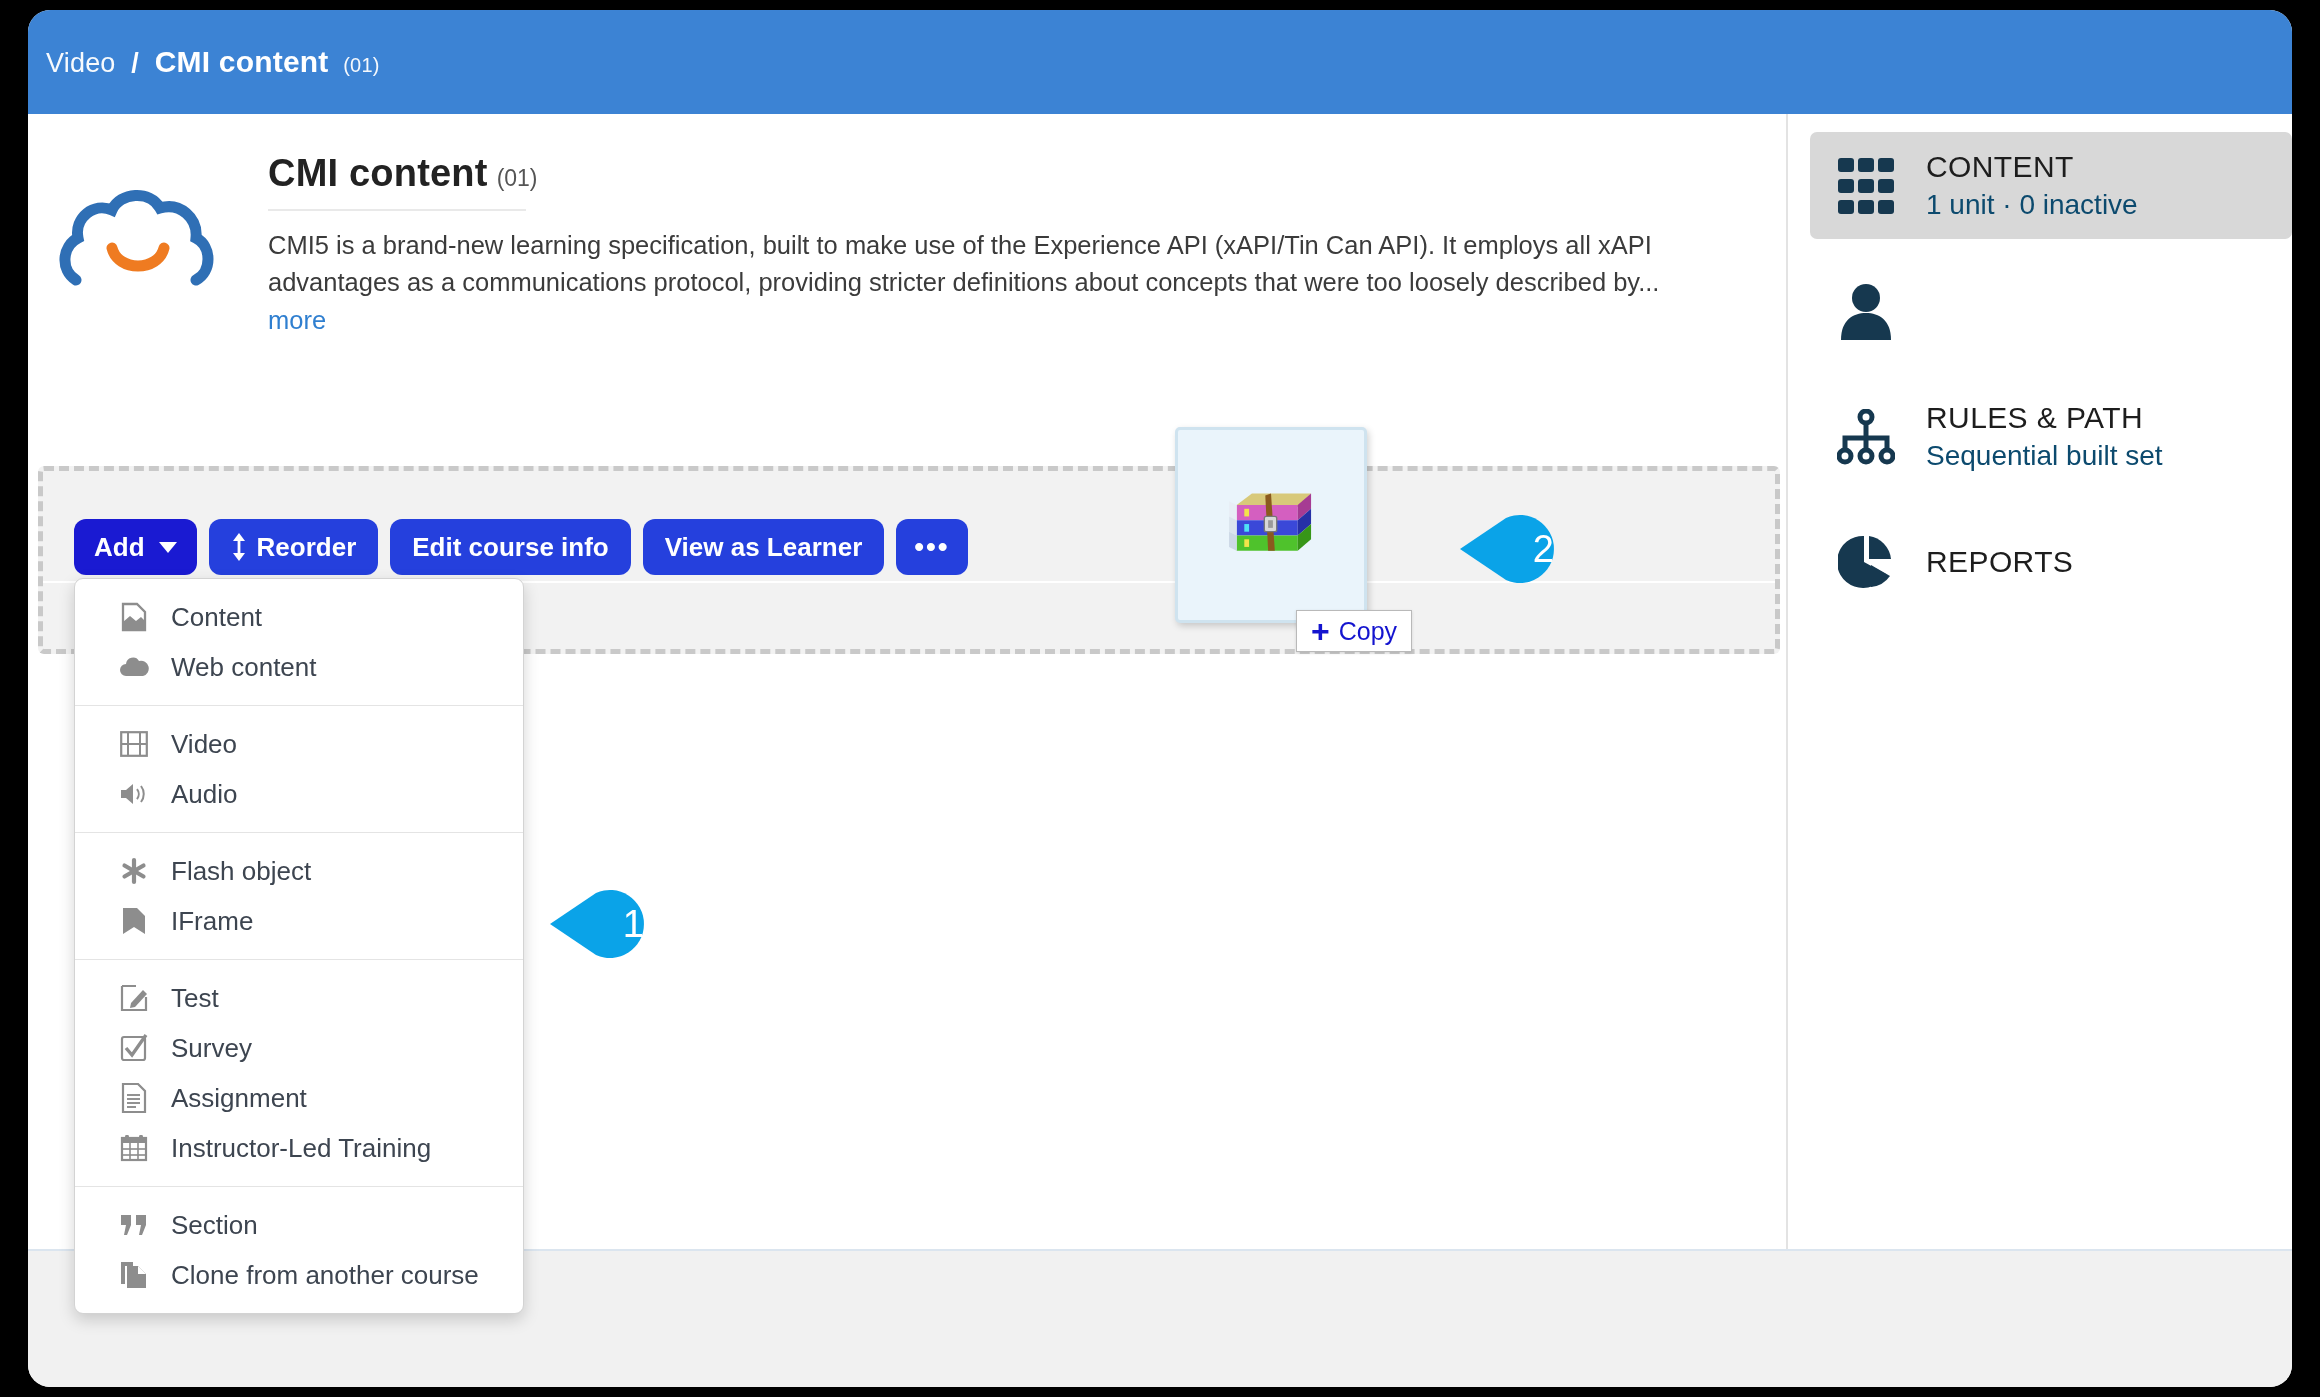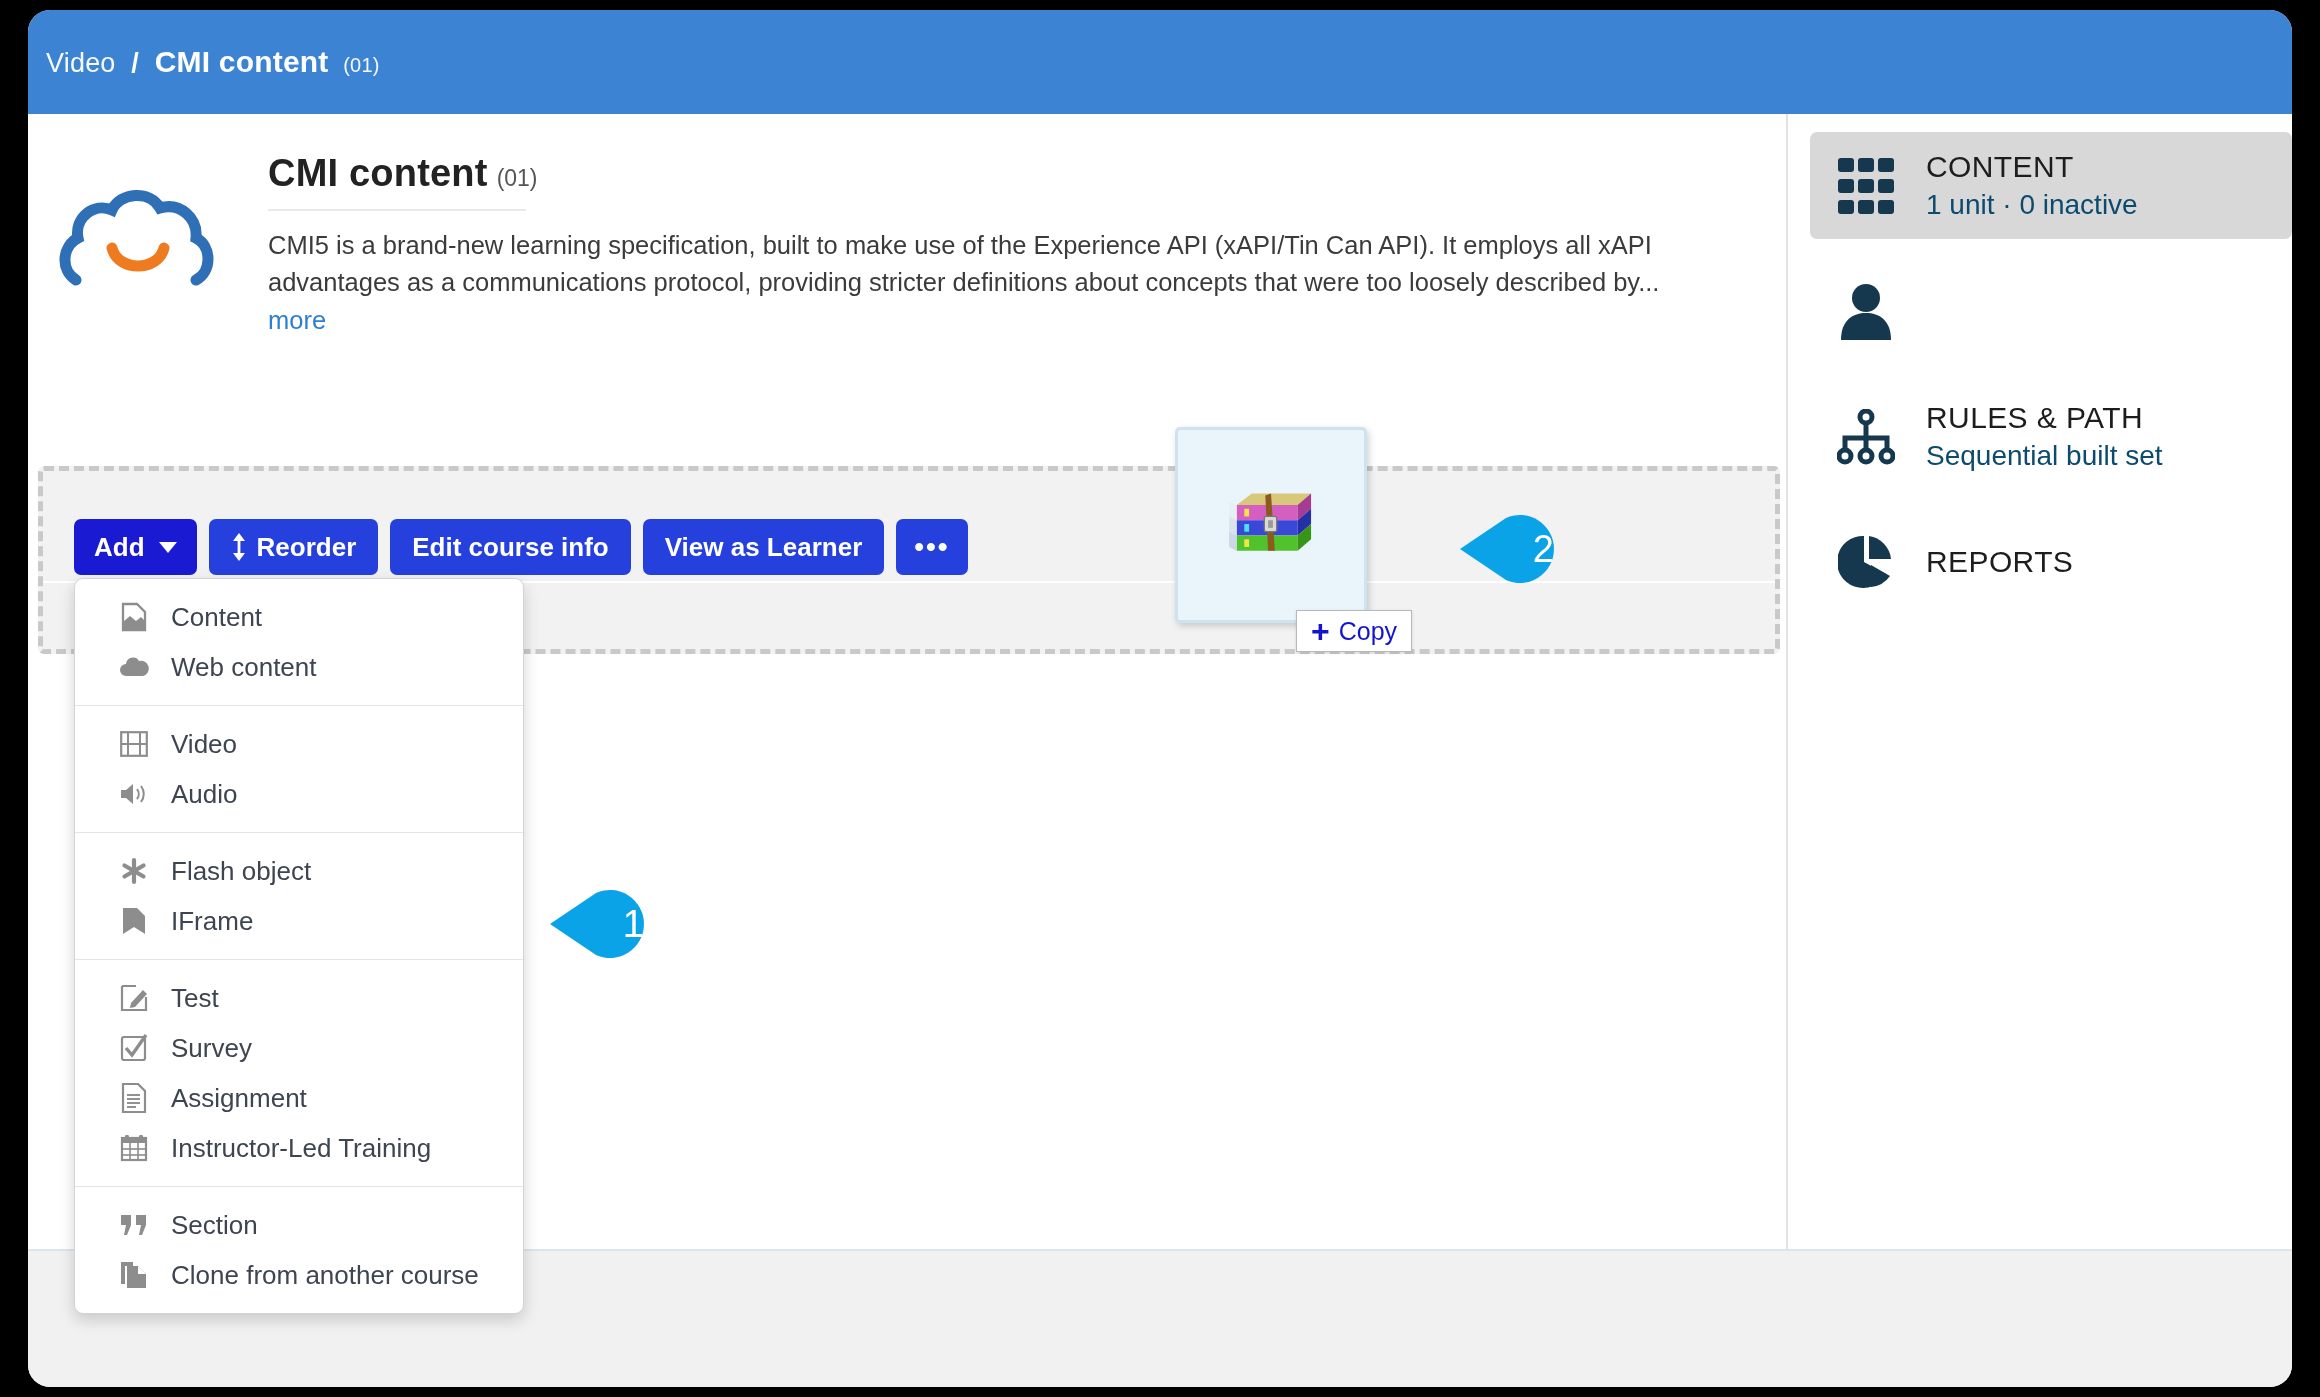--- a/index.html
+++ b/index.html
@@ -77,21 +77,21 @@
   .toolbar {
     position: absolute;
     left: 46px; top: 405px;
     display: flex; gap: 12px;
     z-index: 5;
   }
   .btn {
     background: #2540dd;
     color: #fff;
     border: none;
-    border-radius: 7px;
+    border-radius: 12px;
     font-family: "Liberation Sans", sans-serif;
     font-size: 26px;
     font-weight: 700;
     height: 56px;
     padding: 0 22px;
     display: flex; align-items: center; justify-content: center;
     gap: 10px;
     cursor: pointer;
     white-space: nowrap;
   }

